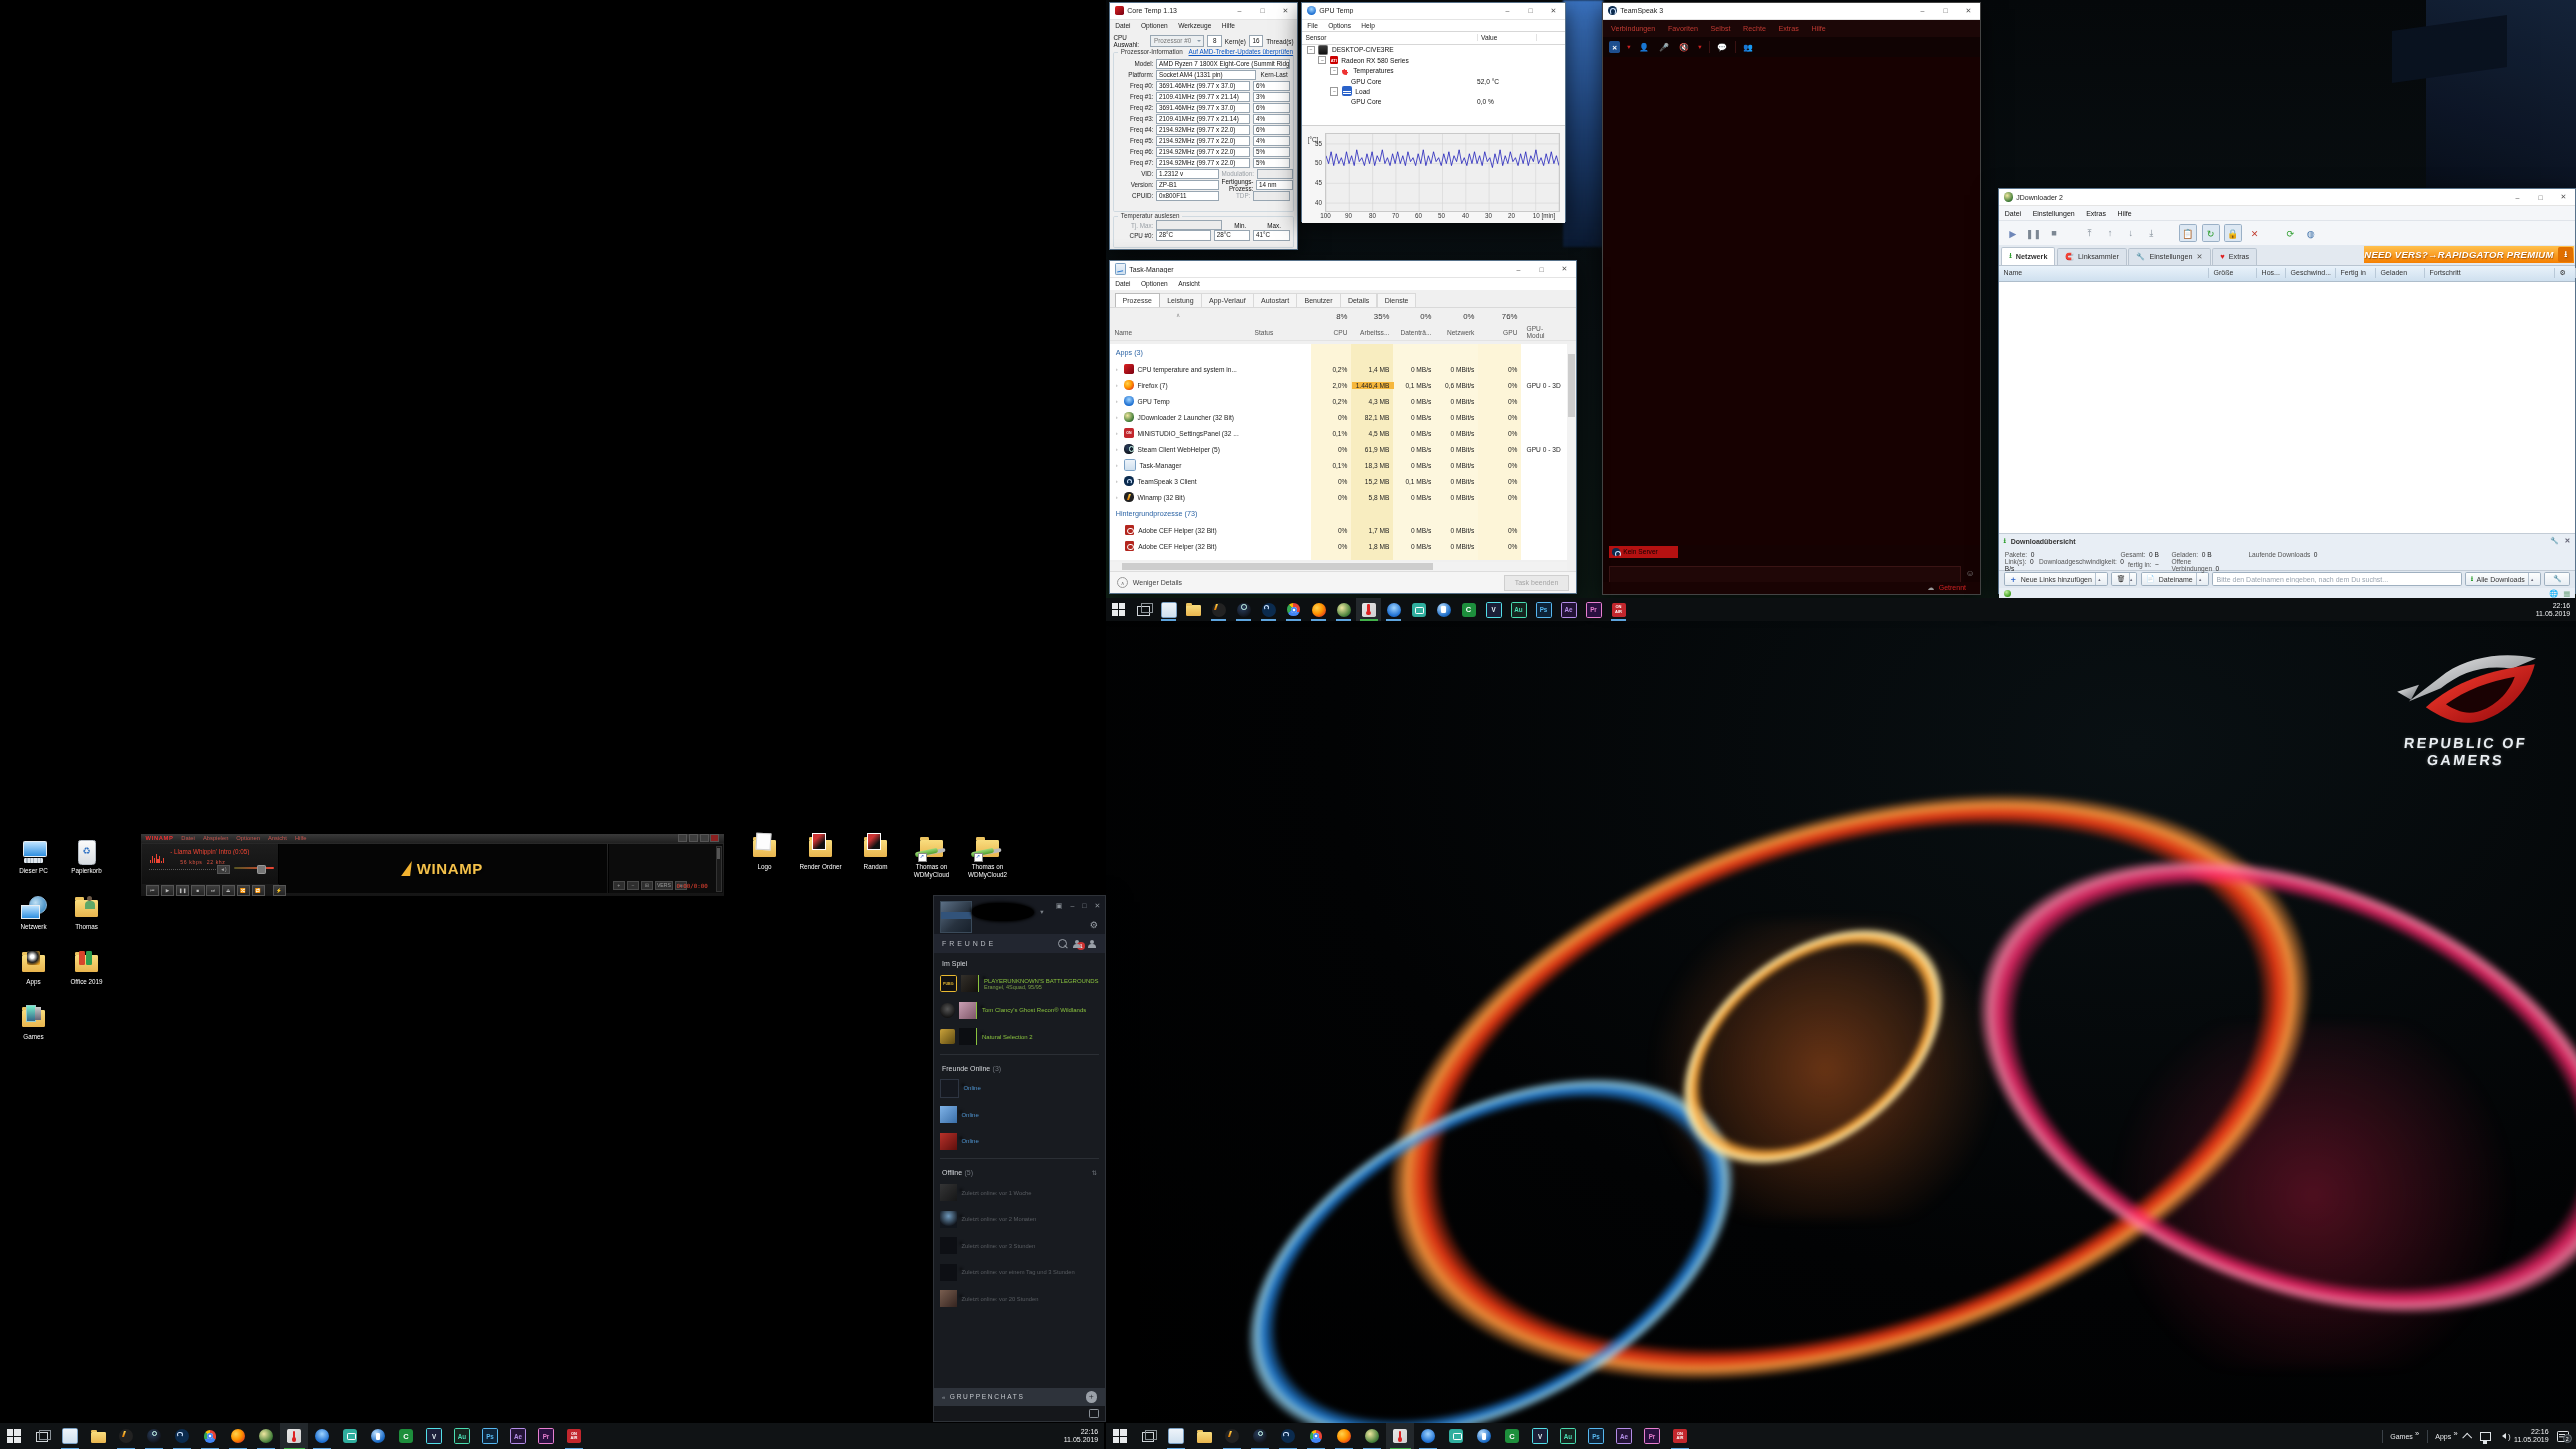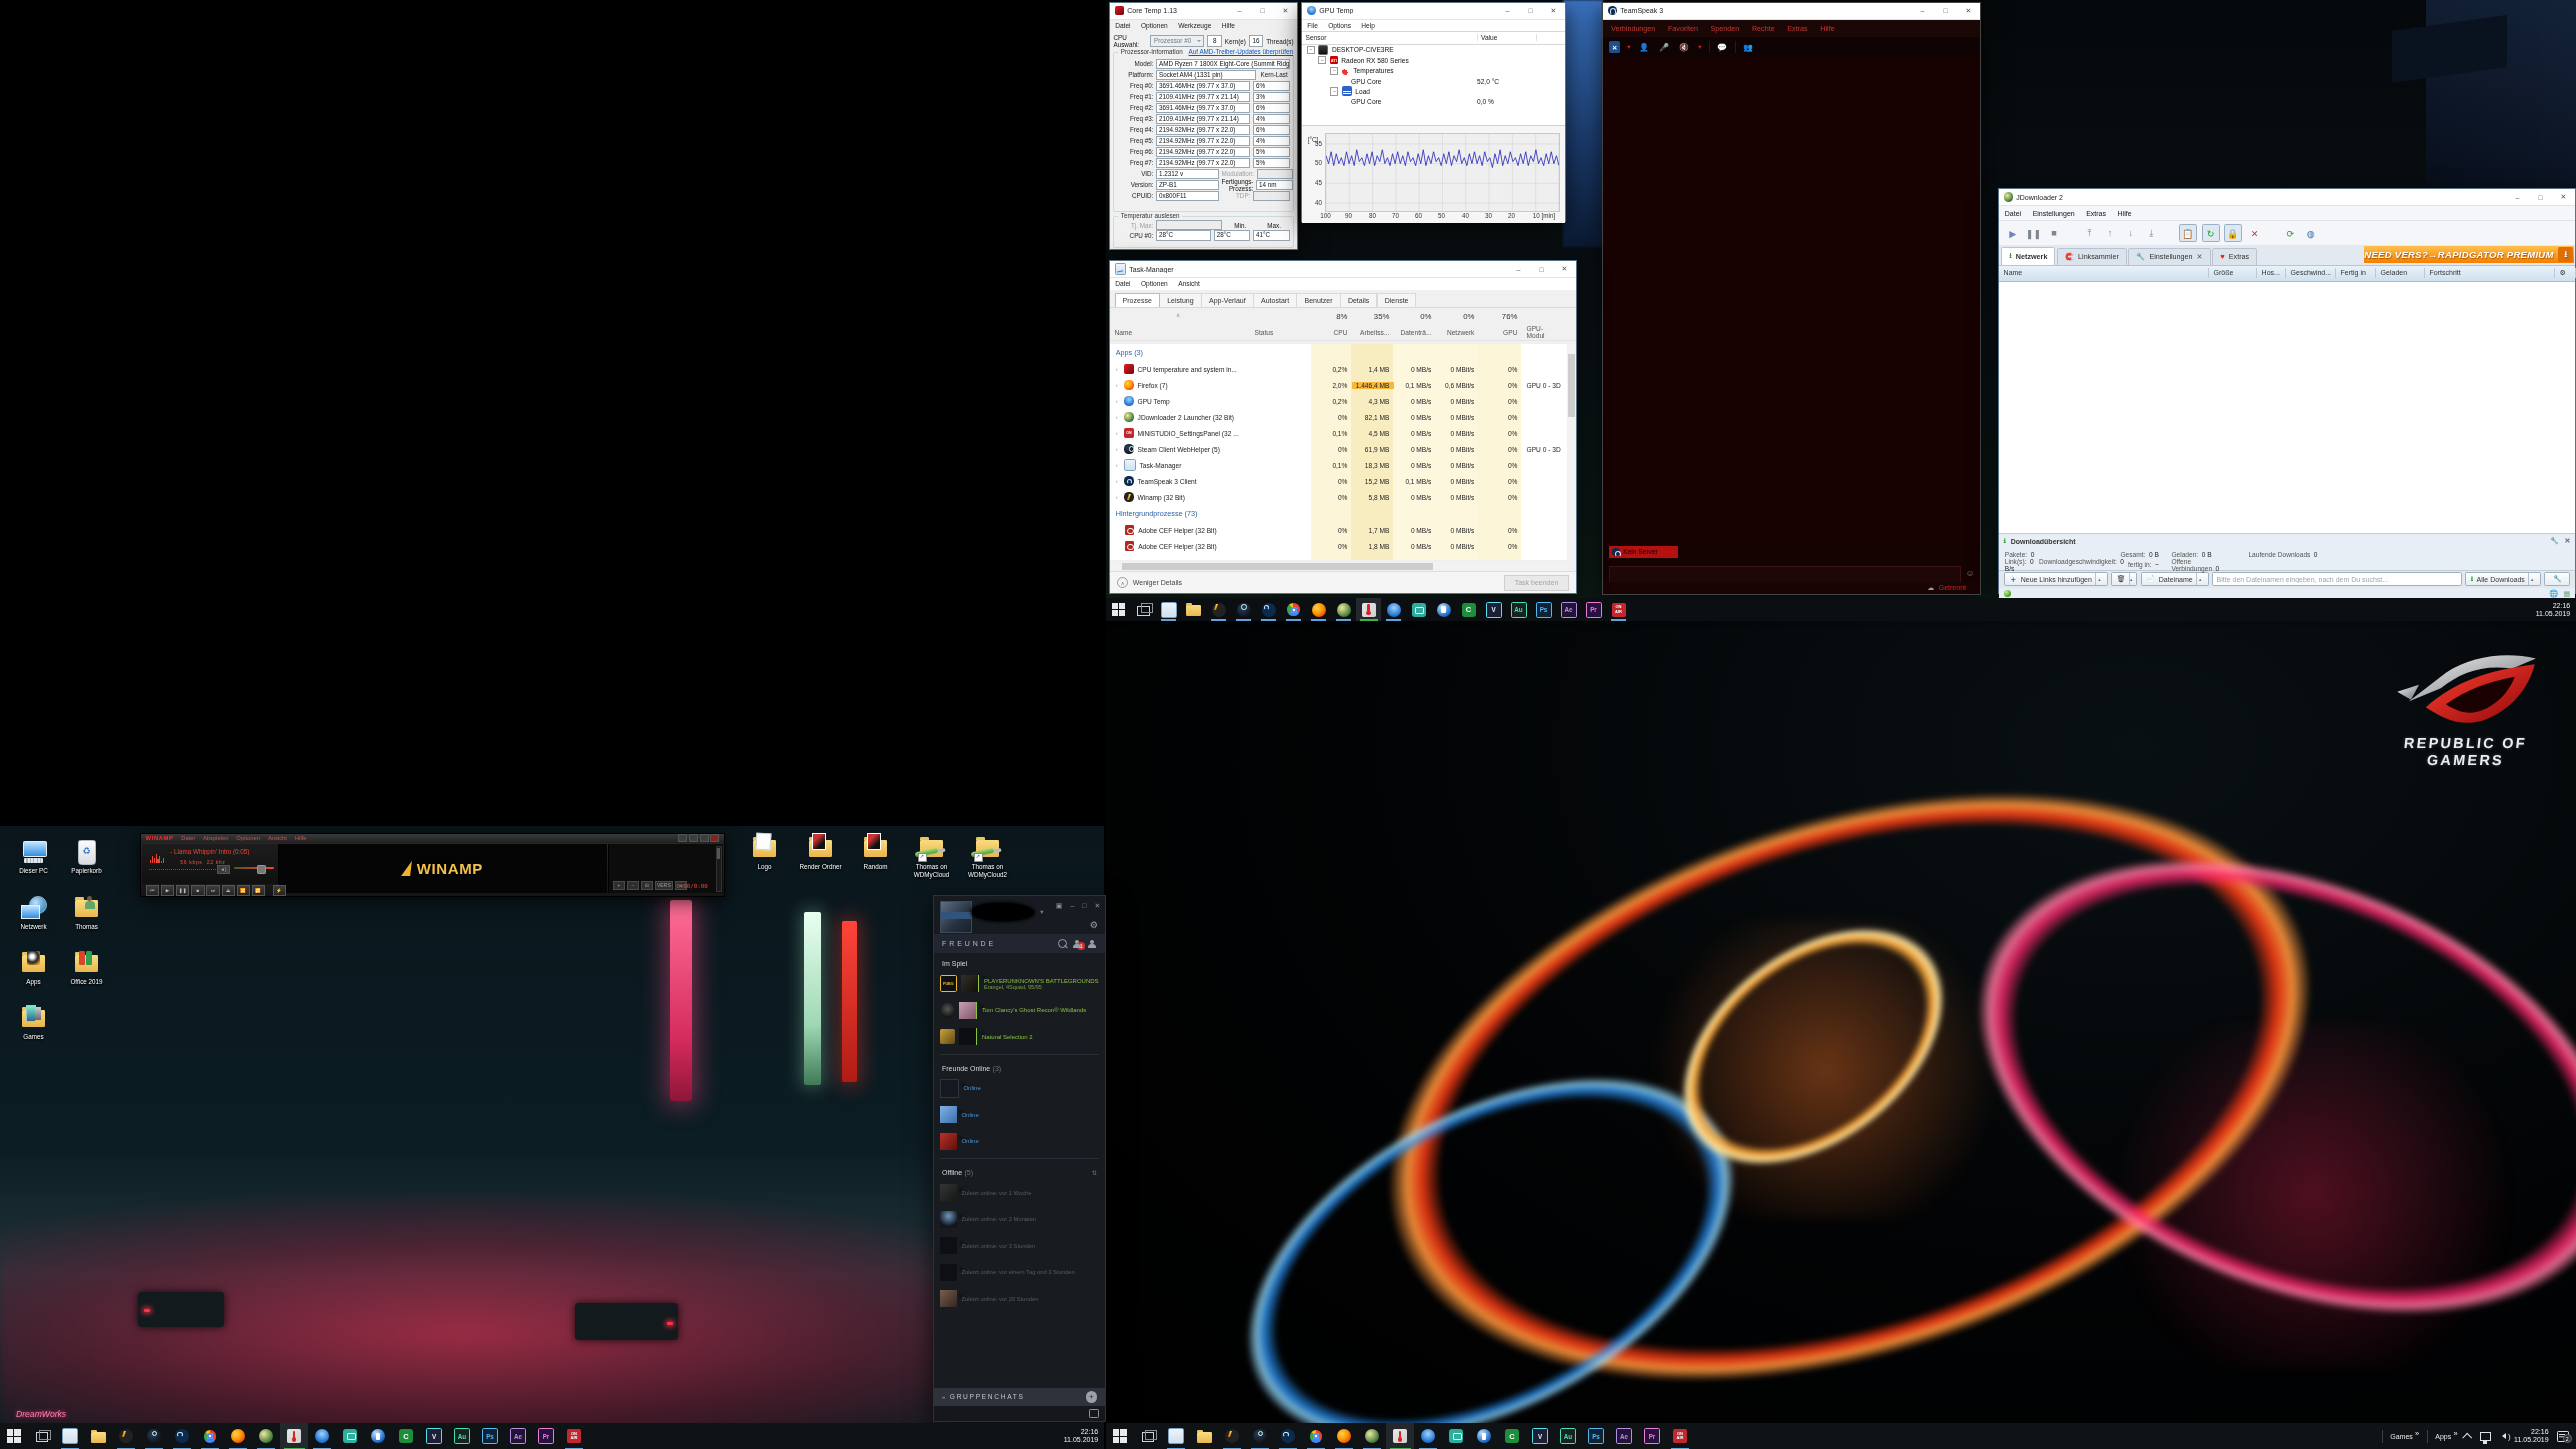--- a/index.html
+++ b/index.html
@@ -351,31 +351,20 @@
 <body>
 
 <div id="desktop">
 
   <div id="mon-top" class="abs">
     <div class="abs wp-bluegap"></div>
     <div class="abs wp-temple"></div>
     <div class="abs wp-foliage"></div>
   </div>
 
-  <div id="mon-bl" class="abs">
-    <div class="abs wp-sign1"></div>
-    <div class="abs wp-sign2"></div>
-    <div class="abs wp-sign3"></div>
-    <div class="abs wp-street"></div>
-    <div class="wp-car" style="left:138px;top:466px;width:86px;height:35px;"></div>
-    <div class="wp-tail" style="left:144px;top:483px;"></div>
-    <div class="wp-car" style="left:575px;top:477px;width:103px;height:37px;"></div>
-    <div class="wp-tail" style="left:667px;top:496px;"></div>
-    <div class="abs wp-dw">DreamWorks</div>
-  </div>
 
   <div id="mon-br" class="abs">
     <div class="glow1"></div>
       <div class="glow2"></div>
     <div class="rog-arc a1"></div>
     <div class="rog-arc a2"></div>
     <div class="rog-arc a3"></div>
     <div class="rog-arc a4"></div>
     <div class="abs rog-logo">
       <svg width="150" height="86" viewBox="0 0 260 150">
@@ -709,21 +698,21 @@
       <span class="ttext">TeamSpeak 3</span>
       <span class="wbtns">
           <span>–</span>
           <span>□</span>
           <span>✕</span>
         </span>
     </div>
     <div class="ts-menu">
       <span>Verbindungen</span>
       <span>Favoriten</span>
-      <span>Spenden</span>
+      <span>Selbst</span>
       <span>Rechte</span>
       <span>Extras</span>
       <span>Hilfe</span>
     </div>
     <div class="ts-tools">
       <span class="ts-bm">✕</span>
         <span class="ts-chev">▼</span>
       <span class="ts-tool">👤</span>
       <span class="ts-tool">🎤</span>
       <span class="ts-tool">🔇</span>

